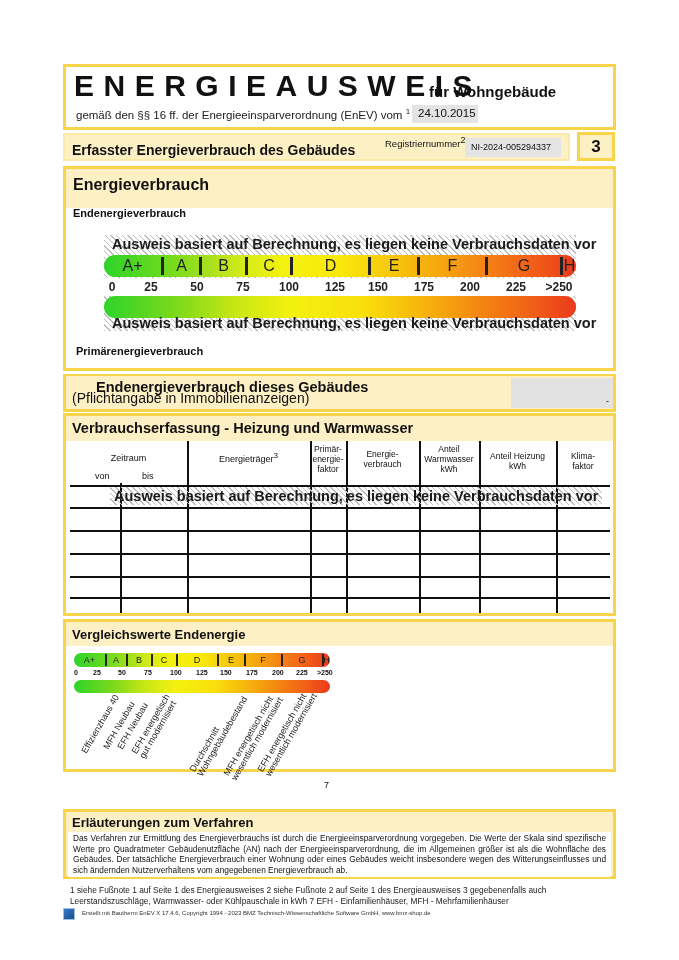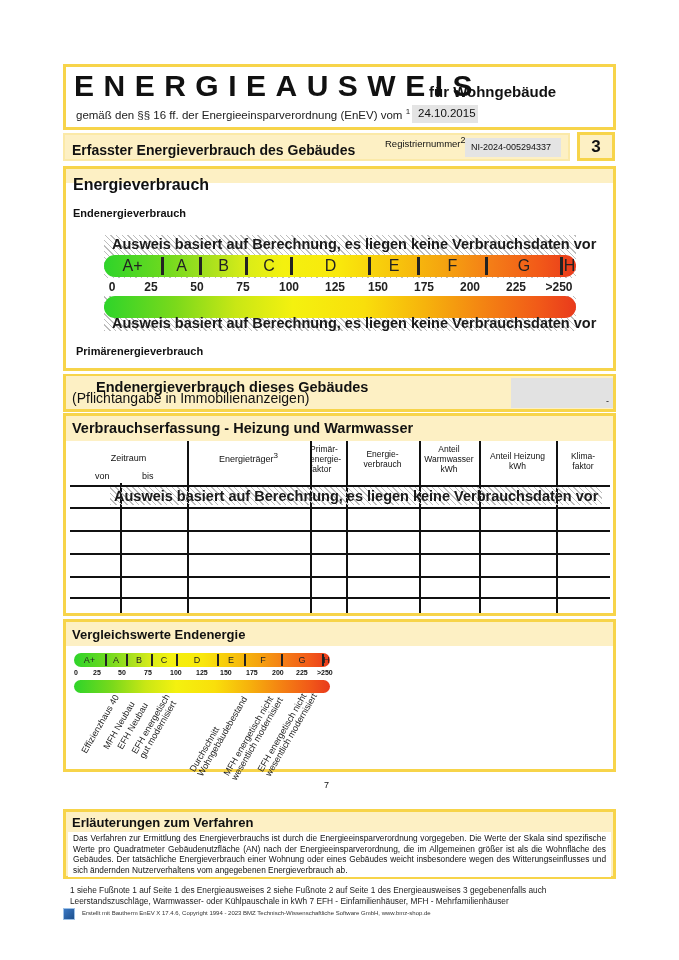--- a/index.html
+++ b/index.html
@@ -41,21 +41,21 @@
   <div class="abs" style="left:320px;top:0px;font-size:9.5px;">
     <span>Registriernummer</span><sup style="font-size:9px;">2</sup>
   </div>
   <div class="abs" style="left:400px;top:3px;width:96px;height:19px;background:#e4e4e4;font-size:9px;padding:4px 6px;">NI-2024-005294337</div>
 </div>
 <div class="abs yhead" style="left:577px;top:132px;width:38px;height:29px;border:3px solid #f7d44a;display:flex;align-items:center;justify-content:center;">
   <span style="font-size:17px;font-weight:bold;">3</span>
 </div>
 
 <div class="abs ybox" style="left:63px;top:166px;width:553px;height:205px;">
-  <div class="abs yhead" style="left:0;top:0;right:0;height:14px;">
+  <div class="abs yhead" style="left:0;top:0;right:0;height:39px;">
     <div class="abs" style="left:7px;top:7px;font-size:16px;font-weight:bold;">Energieverbrauch</div>
   </div>
   <div class="abs" style="left:7px;top:38px;font-size:11px;font-weight:bold;">Endenergieverbrauch</div>
 
   <div class="abs hatch" style="left:38px;top:66px;width:472px;height:96px;">
     <div class="abs notice" style="left:8px;top:1px;">Ausweis basiert auf Berechnung, es liegen keine Verbrauchsdaten vor</div>
     <div class="bar-top" style="left:0;top:20px;width:472px;">
       <div class="seg" style="left:0;width:57px;">A+</div>
       <div class="sep" style="left:57px;"></div>
       <div class="seg" style="left:60px;width:35px;">A</div>
@@ -120,21 +120,21 @@
     <div class="abs" style="left:0;top:112px;width:540px;height:1.5px;background:#111;"></div>
     <div class="abs" style="left:0;top:135px;width:540px;height:1.5px;background:#111;"></div>
     <div class="abs" style="left:0;top:156px;width:540px;height:1.5px;background:#111;"></div>
 
     <div class="abs" style="left:0;top:12px;width:117px;text-align:center;font-size:9px;">Zeitraum</div>
     <div class="abs" style="left:10px;top:30px;font-size:9px;margin-left:15px;">von</div>
     <div class="abs" style="left:72px;top:30px;font-size:9px;">bis</div>
     <div class="abs" style="left:117px;top:10px;width:123px;text-align:center;font-size:9px;">
       <span>Energieträger</span><sup style="font-size:8px;">3</sup>
     </div>
-    <div class="abs" style="left:240px;top:3px;width:36px;text-align:left;font-size:8.5px;line-height:10px;white-space:pre-line;">Primär-
+    <div class="abs" style="left:240px;top:3px;width:36px;text-align:center;font-size:8.5px;line-height:10px;white-space:pre-line;">Primär-
 energie-
 faktor</div>
     <div class="abs" style="left:276px;top:8px;width:73px;text-align:center;font-size:8.5px;line-height:10px;white-space:pre-line;">Energie-
 verbrauch</div>
     <div class="abs" style="left:349px;top:3px;width:60px;text-align:center;font-size:8.5px;line-height:10px;white-space:pre-line;">Anteil
 Warmwasser
 kWh</div>
     <div class="abs" style="left:409px;top:10px;width:77px;text-align:center;font-size:8.5px;line-height:10px;white-space:pre-line;">Anteil Heizung
 kWh</div>
     <div class="abs" style="left:486px;top:10px;width:54px;text-align:center;font-size:8.5px;line-height:10px;white-space:pre-line;">Klima-

